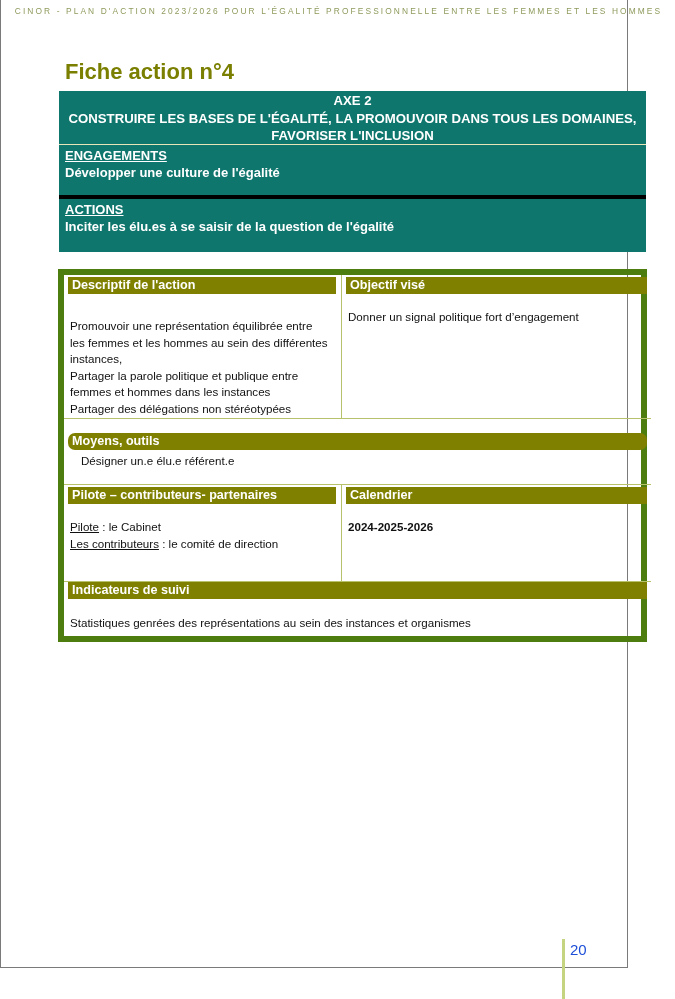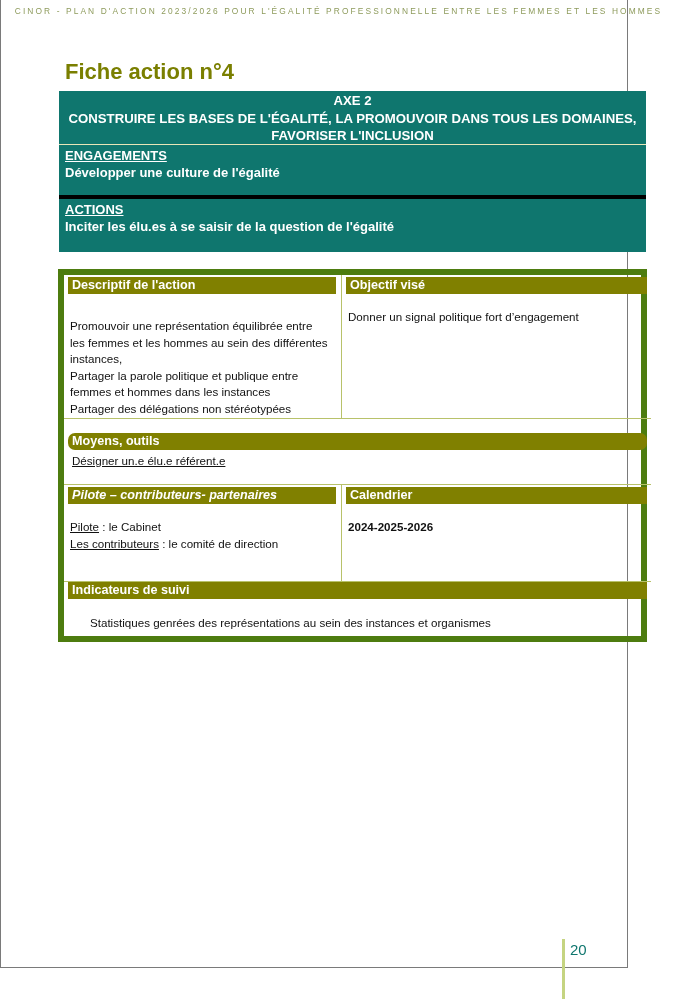--- a/index.html
+++ b/index.html
@@ -12,21 +12,21 @@
   .axe-section { height:54px; border-bottom:4px solid #000000; box-sizing:border-box; padding:2px 6px; font-size:13px; font-weight:bold; line-height:17px; }
   .axe-section.last { border-bottom:none; height:53px; }
   .axe-section .label { text-decoration:underline; font-weight:bold; }
   .detail-table { position:absolute; left:57px; top:269px; width:589px; height:373px; border:6px solid #4d7c0f; box-sizing:border-box; }
   .hbar { position:absolute; height:17px; background:#808000; color:#fff; font-weight:bold; font-size:12.6px; line-height:17px; padding-left:4px; box-sizing:border-box; }
   .vline { position:absolute; width:1px; background:#b8c26a; }
   .hline { position:absolute; height:1px; background:#b8c26a; }
   .cell-text { position:absolute; font-size:11.6px; color:#111; line-height:16.5px; }
   .u { text-decoration:underline; }
   .page-num-bar { position:absolute; left:562px; top:939px; width:3px; height:60px; background:#c5d481; }
-  .page-num { position:absolute; left:570px; top:941px; font-size:15px; color:#0f766e; }
+  .page-num { position:absolute; left:570px; top:941px; font-size:15px; color:#1d4ed8; }
 </style>
 </head>
 <body>
 
 <div class="page">
   <div class="running-header">CINOR - PLAN D'ACTION 2023/2026 POUR L'ÉGALITÉ PROFESSIONNELLE ENTRE LES FEMMES ET LES HOMMES</div>
 
   <div class="title">Fiche action n°4</div>
 
   <div class="axe-table">
@@ -55,32 +55,32 @@
       <div>les femmes et les hommes au sein des différentes</div>
       <div>instances,</div>
       <div>Partager la parole politique et publique entre</div>
       <div>femmes et hommes dans les instances</div>
       <div>Partager des délégations non stéréotypées</div>
     </div>
     <div class="cell-text" style="left:284px; top:34px; width:295px;">Donner un signal politique fort d’engagement</div>
     <div class="hline" style="left:0; top:143px; width:587px;"></div>
 
     <div class="hbar" style="left:4px; top:158px; width:579px;border-radius:7px;">Moyens, outils</div>
-    <div class="cell-text" style="left:8px; top:178px; width:560px;text-decoration:underline;">Désigner un.e élu.e référent.e</div>
+    <div class="cell-text" style="left:17px; top:178px; width:560px;">Désigner un.e élu.e référent.e</div>
     <div class="hline" style="left:0; top:209px; width:587px;"></div>
 
-    <div class="hbar" style="left:4px; top:212px; width:268px;font-style:italic;">Pilote – contributeurs- partenaires</div>
+    <div class="hbar" style="left:4px; top:212px; width:268px;">Pilote – contributeurs- partenaires</div>
     <div class="hbar" style="left:282px; top:212px; width:301px;">Calendrier</div>
     <div class="vline" style="left:277px; top:209px; height:97px;"></div>
     <div class="cell-text" style="left:6px; top:244px; width:268px;">
       <div><span class="u">Pilote</span><span> : le Cabinet</span></div>
       <div><span class="u">Les contributeurs</span><span> : le comité de direction</span></div>
     </div>
     <div class="cell-text" style="left:284px; top:244px; width:295px;font-weight:bold;">2024-2025-2026</div>
     <div class="hline" style="left:0; top:306px; width:587px;"></div>
 
     <div class="hbar" style="left:4px; top:307px; width:579px;">Indicateurs de suivi</div>
-    <div class="cell-text" style="left:6px; top:340px; width:575px;margin-left:20px;">Statistiques genrées des représentations au sein des instances et organismes</div>
+    <div class="cell-text" style="left:6px; top:340px; width:575px;">Statistiques genrées des représentations au sein des instances et organismes</div>
   </div>
 </div>
 
 <div class="page-num-bar"></div>
 <div class="page-num">20</div>
 
 </body></html>

